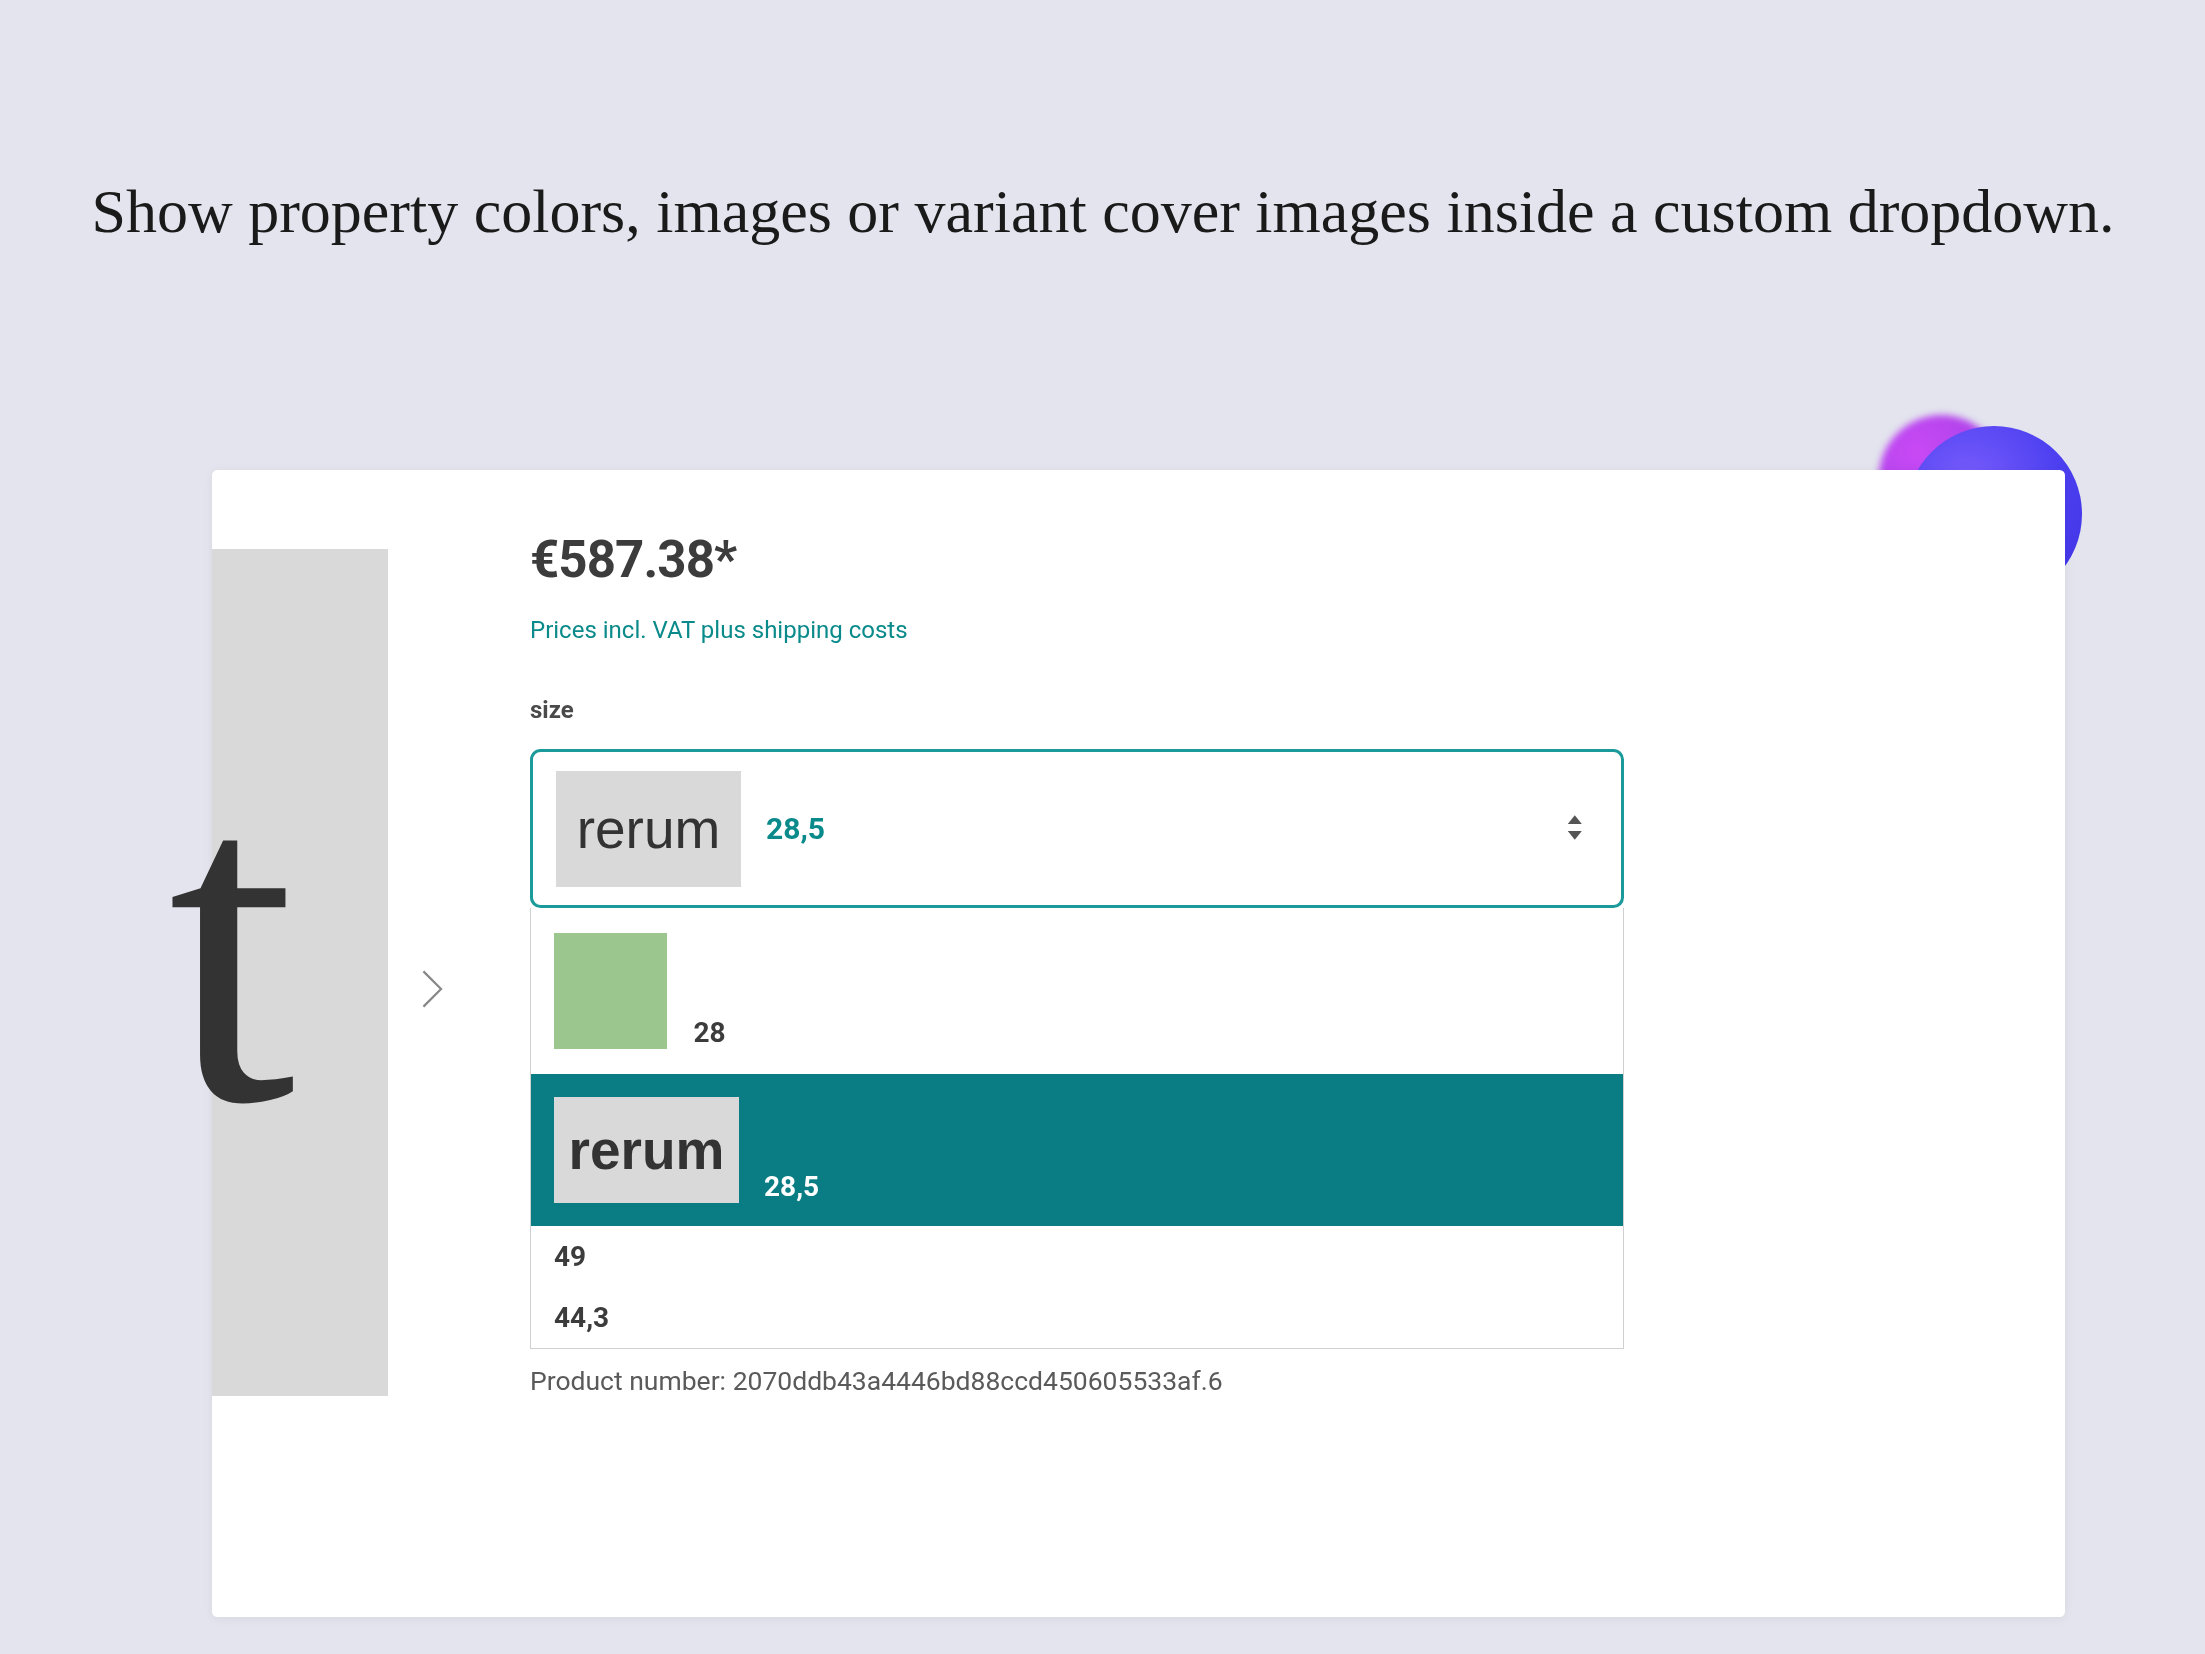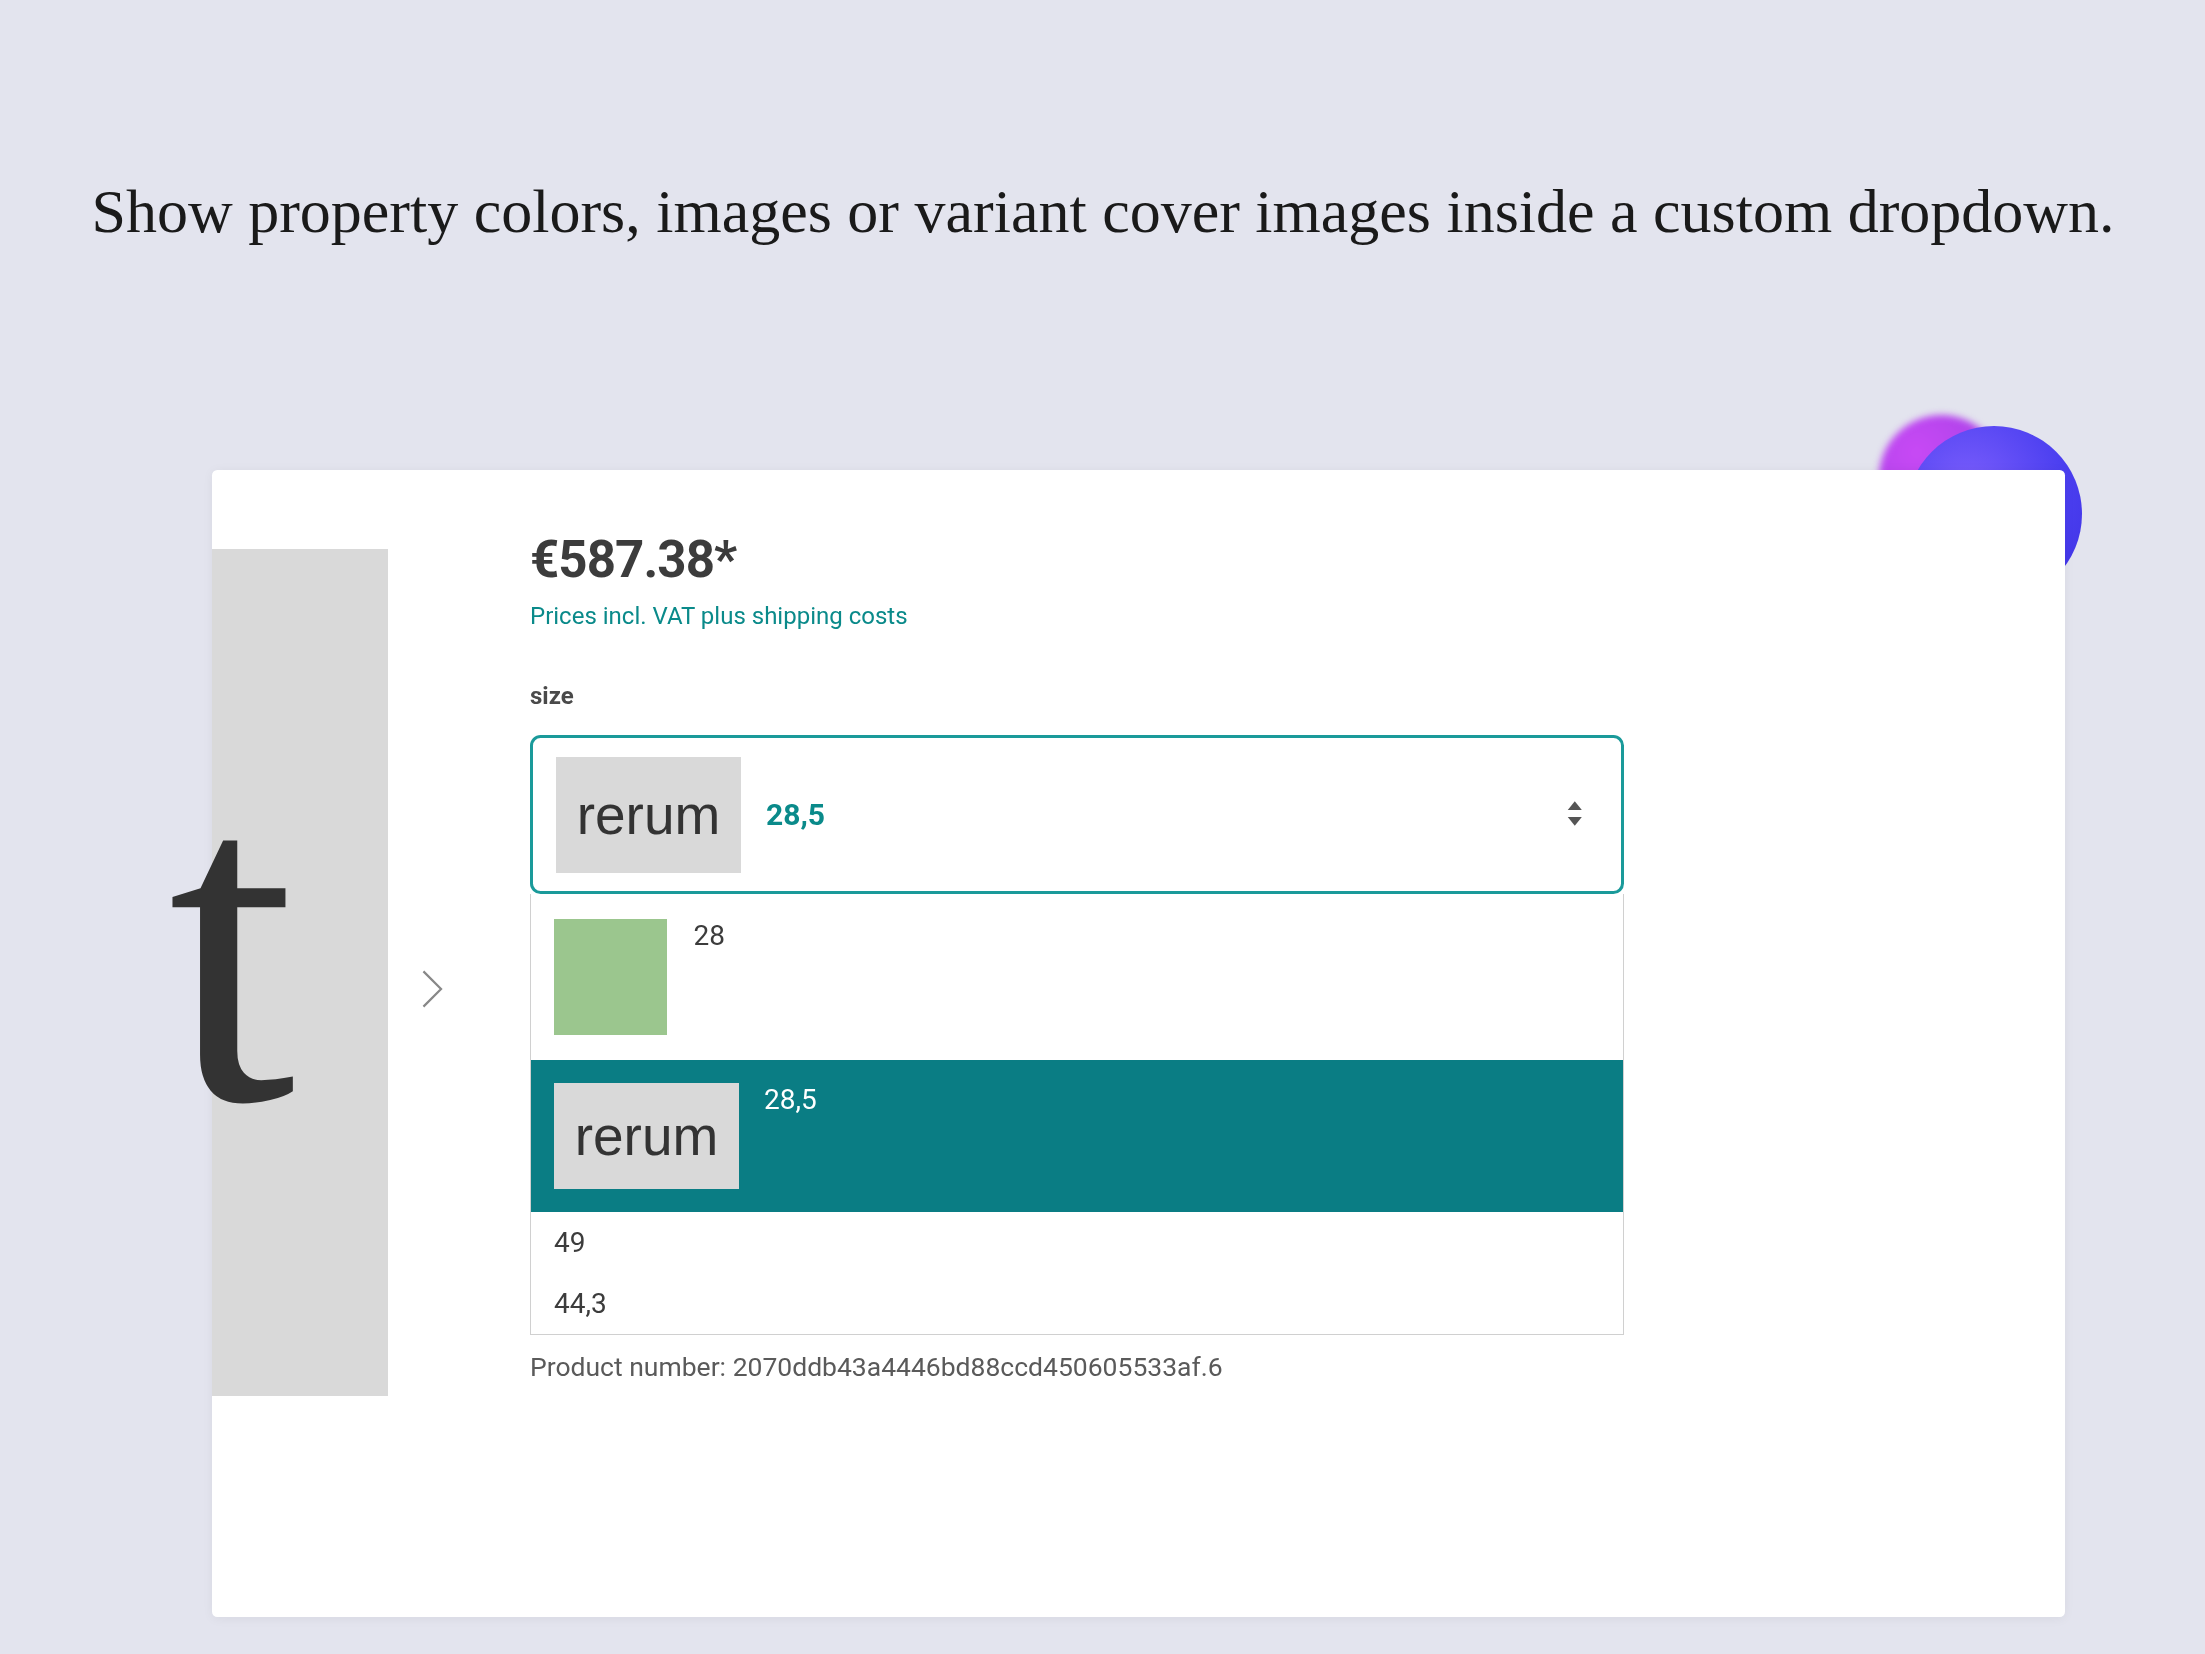--- a/index.html
+++ b/index.html
@@ -90,21 +90,21 @@
     .price {
       font-size: 51px;
       font-weight: 700;
       color: #3c3c3c;
       letter-spacing: -0.9px;
     }
 
     .price-note {
       font-size: 24px;
       color: #0a8a8a;
-      margin-top: 13px;
+      margin-top: 27px;
     }
 
     .size-section {
       margin-top: 52px;
     }
 
     .size-label {
       font-size: 24px;
       font-weight: 700;
       color: #4a4a4a;
@@ -160,25 +160,26 @@
 
     .dropdown-list {
       width: 1094px;
       border: 1.8px solid #d0d0d0;
       border-top: none;
       background: #fff;
     }
 
     .dropdown-item {
       display: flex;
-      align-items: flex-start;
+      align-items: flex-end;
       padding: 25px 23px;
       font-size: 28px;
       color: #3c3c3c;
       cursor: pointer;
+      font-weight: bold;
     }
 
     .dropdown-item.item-0 {
       gap: 26.5px;
     }
 
     .dropdown-item.item-0 .swatch-color {
       width: 113px;
       height: 116px;
       background: #9bc68e;

